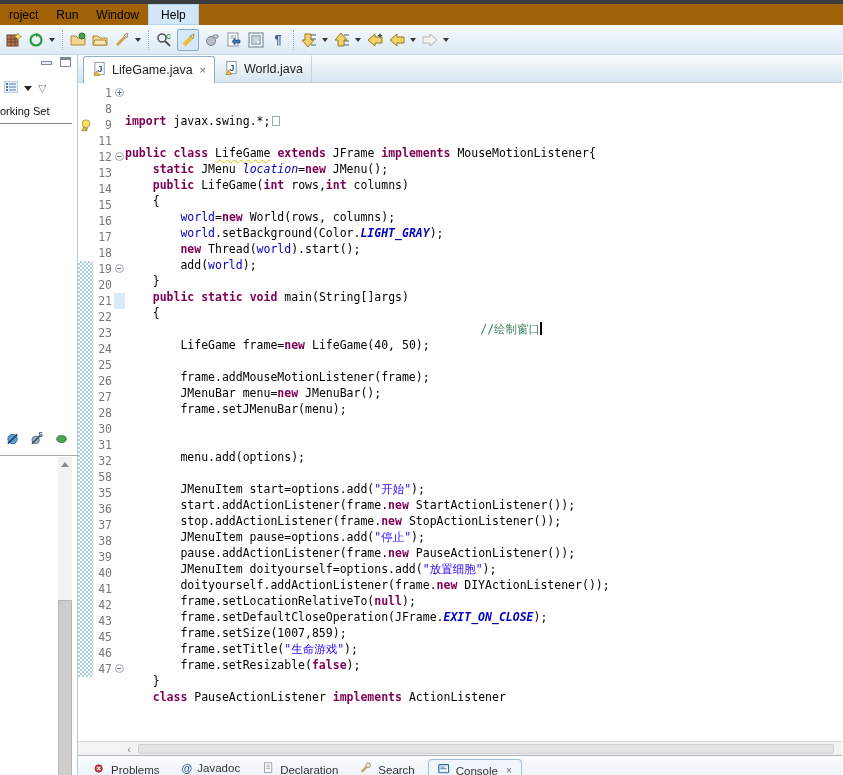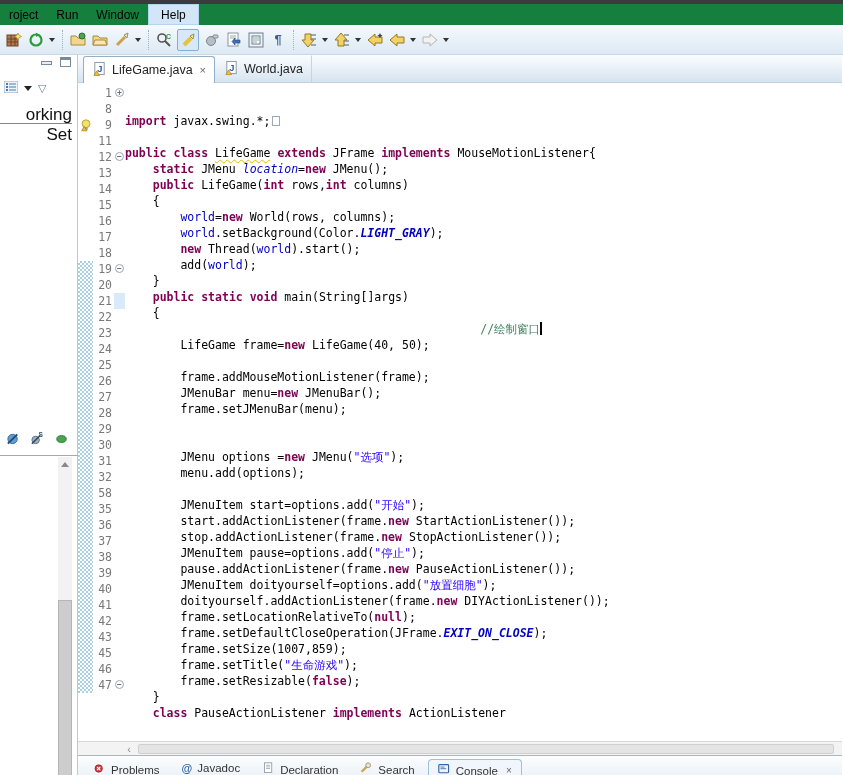--- a/index.html
+++ b/index.html
@@ -2,39 +2,39 @@
 <html><head>
 <meta charset="utf-8">
 <style>
   * { margin:0; padding:0; box-sizing:border-box; }
   html,body { background:#fff; }
   body { font-family:"Liberation Sans", sans-serif; }
   #app { position:relative; width:843px; height:775px; overflow:hidden; background:#fff; border:0; }
 
   
   .top-strip { position:absolute; left:0; top:0; width:843px; height:4px; background:#3b3b3d; }
-  .menubar { position:absolute; left:0; top:4px; width:843px; height:21px; background:#15803d; display:flex; align-items:flex-start; font-size:12px; color:#000; }
+  .menubar { position:absolute; left:0; top:4px; width:843px; height:21px; background:#a16207; display:flex; align-items:flex-start; font-size:12px; color:#000; }
   .menu-item { padding:3px 9px; height:21px; display:flex; align-items:center; cursor:default; }
   .menu-item.hl { background:#d2e6f8; border:1px solid #b3d3ef; padding:2px 12px; }
   .toolbar { position:absolute; left:0; top:25px; width:843px; height:30px; background:linear-gradient(#f5fafd,#dde9f4); border-bottom:1px solid #c9d7e4; display:flex; align-items:center; padding-left:3px; }
   .tb-icon { width:18px; height:18px; margin:0 2px; display:inline-flex; align-items:center; justify-content:center; }
   .tb-icon.sel { background:#d7e9f9; border:1px solid #84aed1; border-radius:2px; width:22px; height:22px; }
   .tb-drop { width:9px; height:18px; display:inline-flex; align-items:center; justify-content:center; margin-right:2px; }
   .tb-drop i { width:0; height:0; border-left:3px solid transparent; border-right:3px solid transparent; border-top:4px solid #333; }
   .tb-sep { width:1px; height:20px; border-left:1px dotted #9fb0bf; margin:0 4px; }
 
   
   .workbench { position:absolute; left:0; top:55px; width:843px; height:720px; display:flex; }
   .left-panel { position:relative; width:78px; height:720px; background:#fff; border-right:1px solid #bcc8d2; }
   .lp-header { position:absolute; top:2px; right:6px; display:flex; gap:8px; }
   .lp-min { width:11px; height:4px; border:1px solid #7a8a98; margin-top:4px; background:#e8eef4; }
   .lp-max { width:11px; height:10px; border:1px solid #7a8a98; border-top:3px solid #7a8a98; background:#fff; }
   .lp-toolbar { position:absolute; top:24px; left:4px; right:2px; display:flex; align-items:center; gap:6px; }
   .lp-viewmenu { color:#6b7b88; font-size:11px; }
-  .lp-label { position:absolute; top:50px; left:0; width:72px; font-size:17px; color:#111;text-align:right; }
+  .lp-label { position:absolute; top:50px; left:0; width:72px; font-size:11px; color:#111; }
   .lp-underline { position:absolute; top:68px; left:0; width:72px; border-bottom:1px solid #888; }
   .lp-icons { position:absolute; top:376px; left:6px; display:flex; gap:9px; align-items:center; }
   .lp-divider { position:absolute; top:400px; left:0; width:78px; border-bottom:1px solid #a9a9a9; }
   .lp-scroll { position:absolute; top:402px; right:5px; width:14px; bottom:2px; background:#f2f2f2; }
   .lp-scroll-up { width:14px; height:14px; background:#f2f2f2; display:flex; align-items:center; justify-content:center; }
   .lp-scroll-up i { width:0; height:0; border-left:4px solid transparent; border-right:4px solid transparent; border-bottom:5px solid #8a8a8a; }
   .lp-thumb { position:absolute; top:143px; left:0; width:14px; height:225px; background:#cdcdcd; border:1px solid #b5b5b5; }
 
   
   .editor-col { position:relative; width:764px; height:720px; display:flex; flex-direction:column; }
@@ -305,21 +305,20 @@
             <div class="code-row"><span class="cell-ruler range"></span><span class="cell-num">19</span><span class="cell-fold"><span class="fold-m">−</span></span><span class="cell-code"><span class="pln">    </span><span class="kw">public</span><span class="pln"> </span><span class="kw">static</span><span class="pln"> </span><span class="kw">void</span><span class="pln"> main(String[]args)</span></span></div>
             <div class="code-row"><span class="cell-ruler range"></span><span class="cell-num">20</span><span class="cell-fold"></span><span class="cell-code"><span class="pln">    {</span></span></div>
             <div class="code-row current"><span class="cell-ruler range"></span><span class="cell-num">21</span><span class="cell-fold"></span><span class="cell-code"><span class="pln">        </span><span class="com">//绘制窗口</span><span class="caret"></span></span></div>
             <div class="code-row"><span class="cell-ruler range"></span><span class="cell-num">22</span><span class="cell-fold"></span><span class="cell-code"><span class="pln">        LifeGame frame=</span><span class="kw">new</span><span class="pln"> LifeGame(40, 50);</span></span></div>
             <div class="code-row"><span class="cell-ruler range"></span><span class="cell-num">23</span><span class="cell-fold"></span><span class="cell-code"></span></div>
             <div class="code-row"><span class="cell-ruler range"></span><span class="cell-num">24</span><span class="cell-fold"></span><span class="cell-code"><span class="pln">        frame.addMouseMotionListener(frame);</span></span></div>
             <div class="code-row"><span class="cell-ruler range"></span><span class="cell-num">25</span><span class="cell-fold"></span><span class="cell-code"><span class="pln">        JMenuBar menu=</span><span class="kw">new</span><span class="pln"> JMenuBar();</span></span></div>
             <div class="code-row"><span class="cell-ruler range"></span><span class="cell-num">26</span><span class="cell-fold"></span><span class="cell-code"><span class="pln">        frame.setJMenuBar(menu);</span></span></div>
             <div class="code-row"><span class="cell-ruler range"></span><span class="cell-num">27</span><span class="cell-fold"></span><span class="cell-code"></span></div>
             <div class="code-row"><span class="cell-ruler range"></span><span class="cell-num">28</span><span class="cell-fold"></span><span class="cell-code"></span></div>
-            <div class="code-row"><span class="cell-ruler range"></span><span class="cell-num">29</span><span class="cell-fold"></span><span class="cell-code"><span class="pln">        JMenu options =</span><span class="kw">new</span><span class="pln"> JMenu(</span><span class="str">"选项"</span><span class="pln">);</span></span></div>
             <div class="code-row"><span class="cell-ruler range"></span><span class="cell-num">30</span><span class="cell-fold"></span><span class="cell-code"><span class="pln">        menu.add(options);</span></span></div>
             <div class="code-row"><span class="cell-ruler range"></span><span class="cell-num">31</span><span class="cell-fold"></span><span class="cell-code"></span></div>
             <div class="code-row"><span class="cell-ruler range"></span><span class="cell-num">32</span><span class="cell-fold"></span><span class="cell-code"><span class="pln">        JMenuItem start=options.add(</span><span class="str">"开始"</span><span class="pln">);</span></span></div>
             <div class="code-row"><span class="cell-ruler range"></span><span class="cell-num">58</span><span class="cell-fold"></span><span class="cell-code"><span class="pln">        start.addActionListener(frame.</span><span class="kw">new</span><span class="pln"> StartActionListener());</span></span></div>
             <div class="code-row"><span class="cell-ruler range"></span><span class="cell-num">35</span><span class="cell-fold"></span><span class="cell-code"><span class="pln">        stop.addActionListener(frame.</span><span class="kw">new</span><span class="pln"> StopActionListener());</span></span></div>
             <div class="code-row"><span class="cell-ruler range"></span><span class="cell-num">36</span><span class="cell-fold"></span><span class="cell-code"><span class="pln">        JMenuItem pause=options.add(</span><span class="str">"停止"</span><span class="pln">);</span></span></div>
             <div class="code-row"><span class="cell-ruler range"></span><span class="cell-num">37</span><span class="cell-fold"></span><span class="cell-code"><span class="pln">        pause.addActionListener(frame.</span><span class="kw">new</span><span class="pln"> PauseActionListener());</span></span></div>
             <div class="code-row"><span class="cell-ruler range"></span><span class="cell-num">38</span><span class="cell-fold"></span><span class="cell-code"><span class="pln">        JMenuItem doityourself=options.add(</span><span class="str">"放置细胞"</span><span class="pln">);</span></span></div>
             <div class="code-row"><span class="cell-ruler range"></span><span class="cell-num">39</span><span class="cell-fold"></span><span class="cell-code"><span class="pln">        doityourself.addActionListener(frame.</span><span class="kw">new</span><span class="pln"> DIYActionListener());</span></span></div>
             <div class="code-row"><span class="cell-ruler range"></span><span class="cell-num">40</span><span class="cell-fold"></span><span class="cell-code"><span class="pln">        frame.setLocationRelativeTo(</span><span class="kw">null</span><span class="pln">);</span></span></div>

